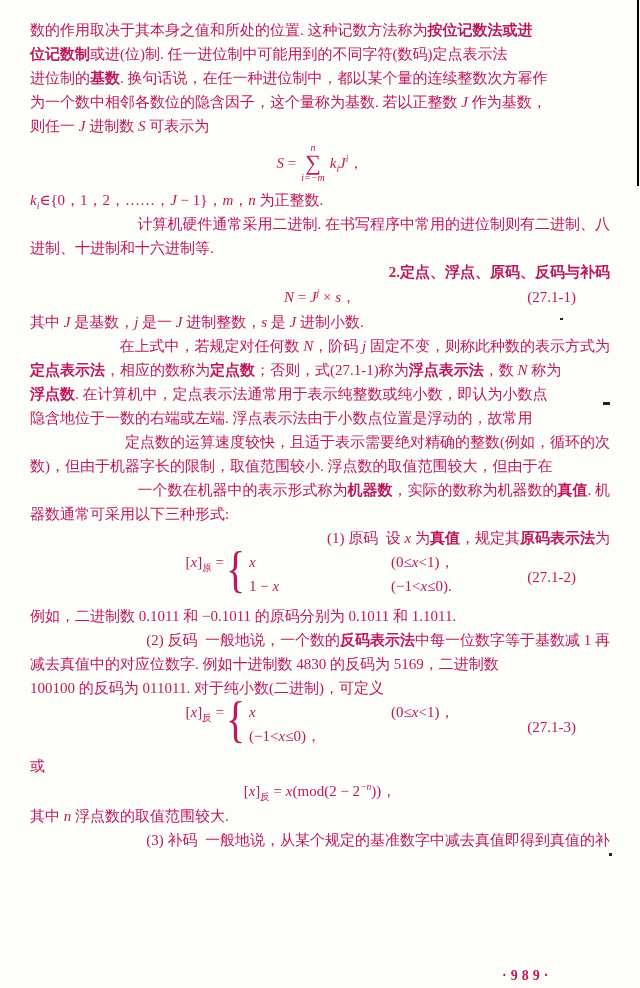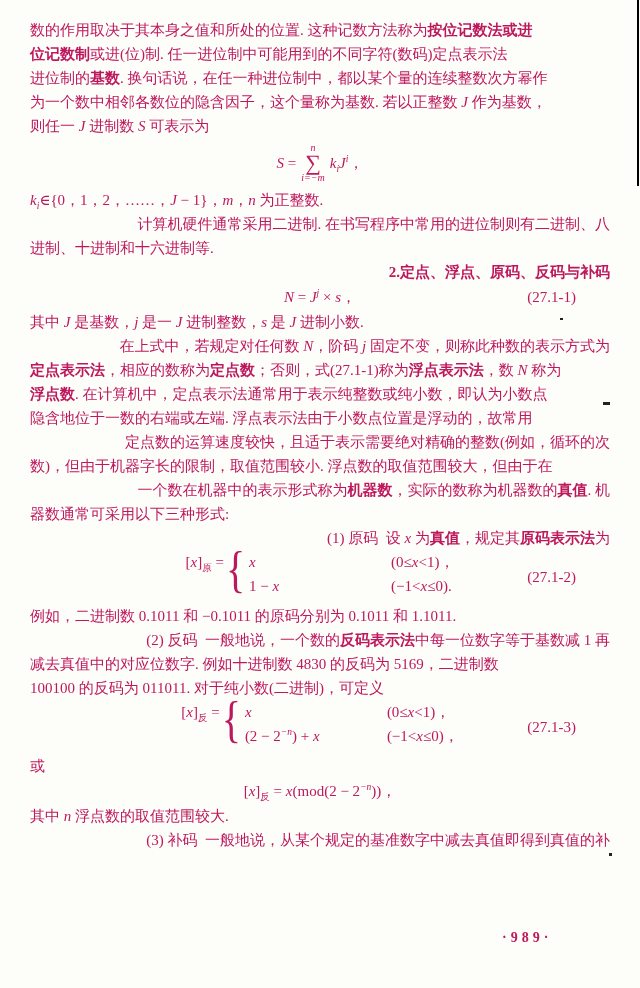--- a/index.html
+++ b/index.html
@@ -18,21 +18,21 @@
   .f-sum{height:50px;display:flex;align-items:center;justify-content:center;}
   .sigstack{display:inline-flex;flex-direction:column;align-items:center;line-height:1;margin:0 5px;font-size:10px;font-style:italic;}
   .sig{font-size:22px;font-style:normal;line-height:.95;}
   .f-eq{height:26px;line-height:26px;}
   .f-cases{min-height:54px;display:flex;align-items:flex-start;justify-content:center;}
   .brace{font-size:40px;line-height:1;transform:scaleY(1.25);margin:0 4px 0 2px;font-weight:400;display:inline-block;}
   .cases{display:inline-flex;flex-direction:column;text-align:left;line-height:24px;}
   .crow{display:flex;}
   .cexpr{min-width:142px;}
   .eqno{position:absolute;right:34px;top:50%;transform:translateY(-50%);}
-  .pageno{position:absolute;left:502px;top:926px;letter-spacing:4px;font-size:14px;font-weight:bold;}
+  .pageno{position:absolute;left:502px;top:964px;letter-spacing:4px;font-size:14px;font-weight:bold;}
   .scanline{position:absolute;right:1px;top:0;width:2px;height:186px;background:#000;}
   .art{position:absolute;background:#222;}
   .art1{left:603px;top:402px;width:7px;height:3px;}
   .art2{left:609px;top:853px;width:3px;height:3px;}
   .art3{left:560px;top:318px;width:3px;height:2px;}
 </style>
 </head>
 <body>
 
 <div class="page">
@@ -97,21 +97,20 @@
 
   <div class="formula f-cases">
     <span><span>[</span><span class="v">x</span><span>]</span><sub>反</sub><span> = </span></span>
     <span class="brace">{</span>
     <span class="cases">
       <span class="crow">
         <span class="cexpr"><span class="v">x</span></span>
         <span class="ccond"><span>(0≤</span><span class="v">x</span><span>&lt;1)，</span></span>
       </span>
       <span class="crow">
-        <span class="cexpr"><span>(2 − 2</span><sup class="v">−n</sup><span>) + </span><span class="v">x</span></span>
         <span class="ccond"><span>(−1&lt;</span><span class="v">x</span><span>≤0)，</span></span>
       </span>
     </span>
     <span class="eqno">(27.1-3)</span>
   </div>
 
   <div class="ln"><span>或</span></div>
 
   <div class="formula f-eq">
     <span><span>[</span><span class="v">x</span><span>]</span><sub>反</sub><span> = </span><span class="v">x</span><span>(mod(2 − 2</span><sup class="v">−n</sup><span>))，</span></span>

